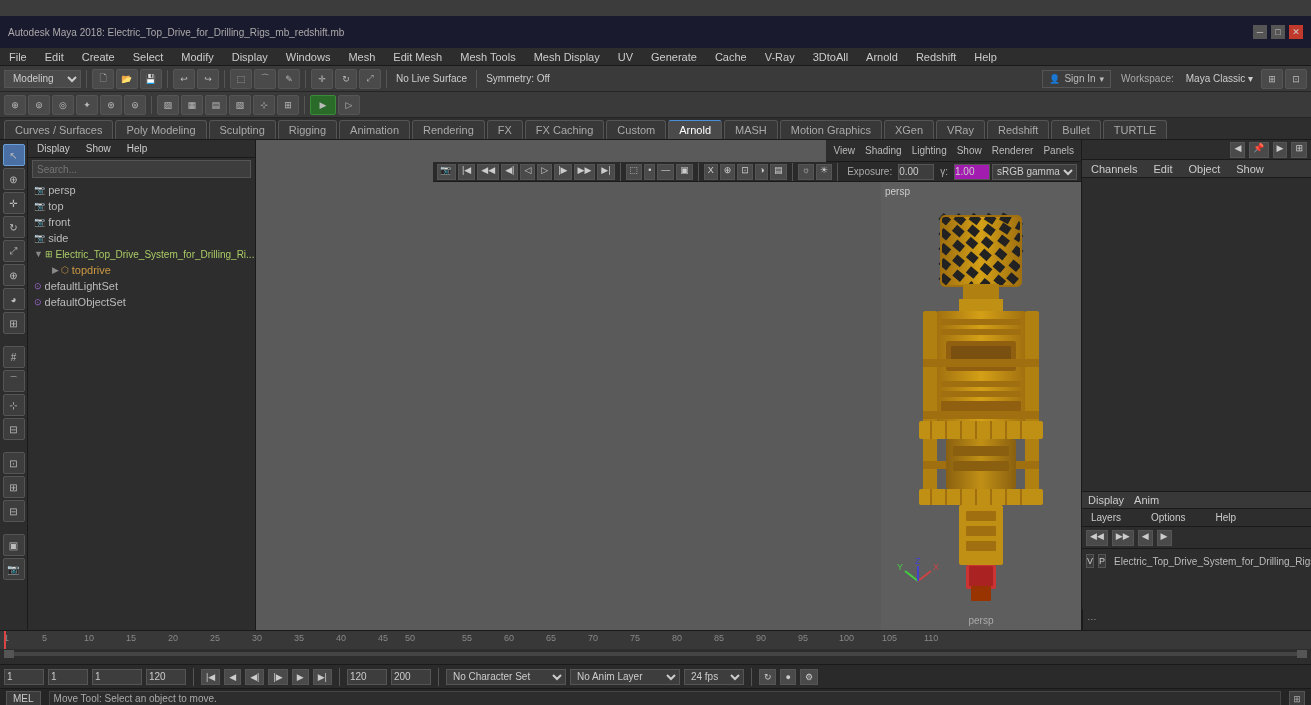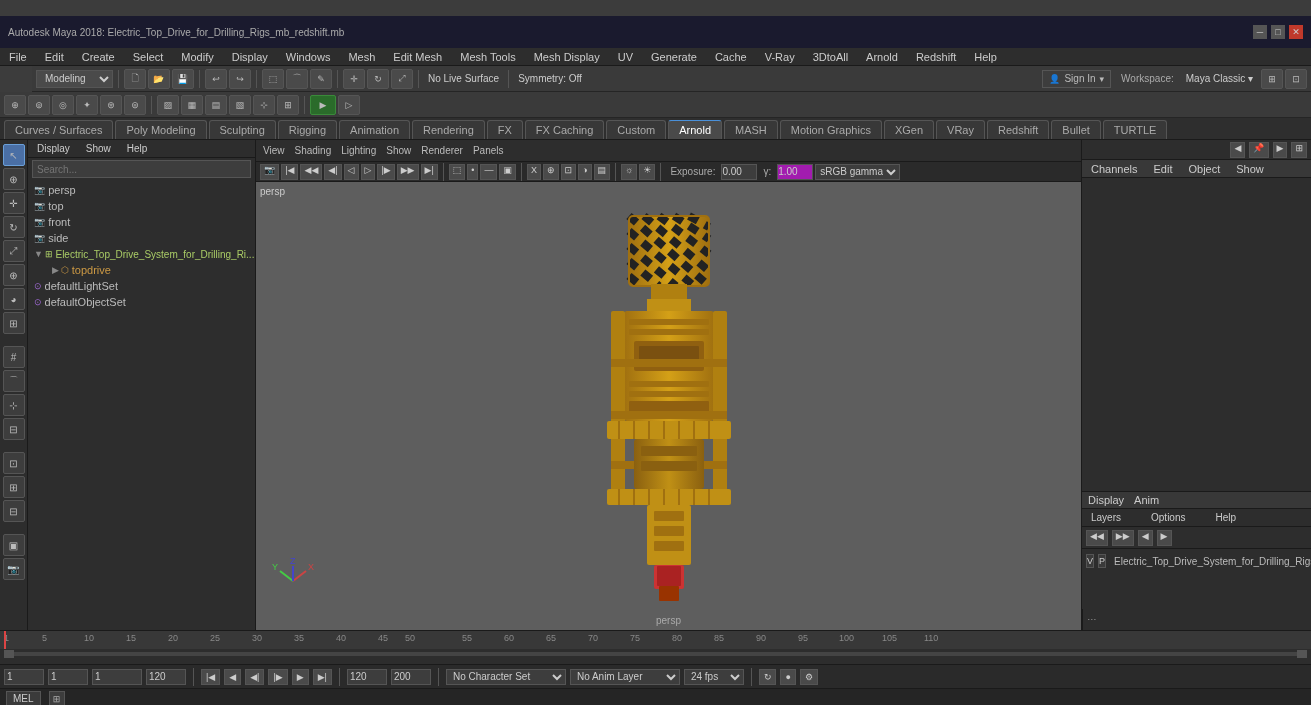--- a/index.html
+++ b/index.html
@@ -52,21 +52,20 @@
 
     
     .toolbar-row {
       height: 26px;
       background: #3a3a3a;
       display: flex;
       align-items: center;
       padding: 0 4px;
       gap: 2px;
       border-bottom: 1px solid #252525;
-      margin-left: 32px;
     }
     .toolbar-btn {
       width: 22px; height: 20px;
       background: #4a4a4a;
       border: 1px solid #555;
       border-radius: 2px;
       display: flex; align-items: center; justify-content: center;
       cursor: pointer;
       font-size: 9px;
       color: #bbb;
@@ -202,20 +201,21 @@
     }
     .tree-item .icon-cam { color: #6699cc; margin-right: 3px; font-size: 9px; }
 
     
     #viewport-area {
       flex: 1;
       display: flex;
       flex-direction: column;
       background: #5a5a5a;
       position: relative;
+      align-items: flex-end;
     }
     #viewport-toolbar {
       height: 22px;
       background: #2d2d2d;
       display: flex;
       align-items: center;
       padding: 0 4px;
       gap: 4px;
       font-size: 10px;
       color: #bbb;
@@ -856,16 +856,17 @@
     <option>60 fps</option>
   </select>
   <div class="toolbar-separator"></div>
   <button class="ctrl-btn">↻</button>
   <button class="ctrl-btn">●</button>
   <button class="ctrl-btn">⚙</button>
 </div>
 
 <div id="status-bar">
   <span style="background:#3a3a3a; border:1px solid #555; padding:0 6px; height:16px; display:flex; align-items:center; font-size:10px; color:#ccc; cursor:pointer;">MEL</span>
+  <input type="text" style="flex: 1 1 0%; background: rgb(45, 45, 45); border: 1px solid rgb(68, 68, 68); color: rgb(170, 170, 170); font-size: 10px; height: 16px; padding: 0px 4px;" value="Move Tool: Select an object to move.">
   <div style="width:16px; height:16px; background:#3d3d3d; border:1px solid #555; display:flex; align-items:center; justify-content:center; cursor:pointer;">
     <span style="font-size:9px;">⊞</span>
   </div>
 </div>
 
 </body></html>

